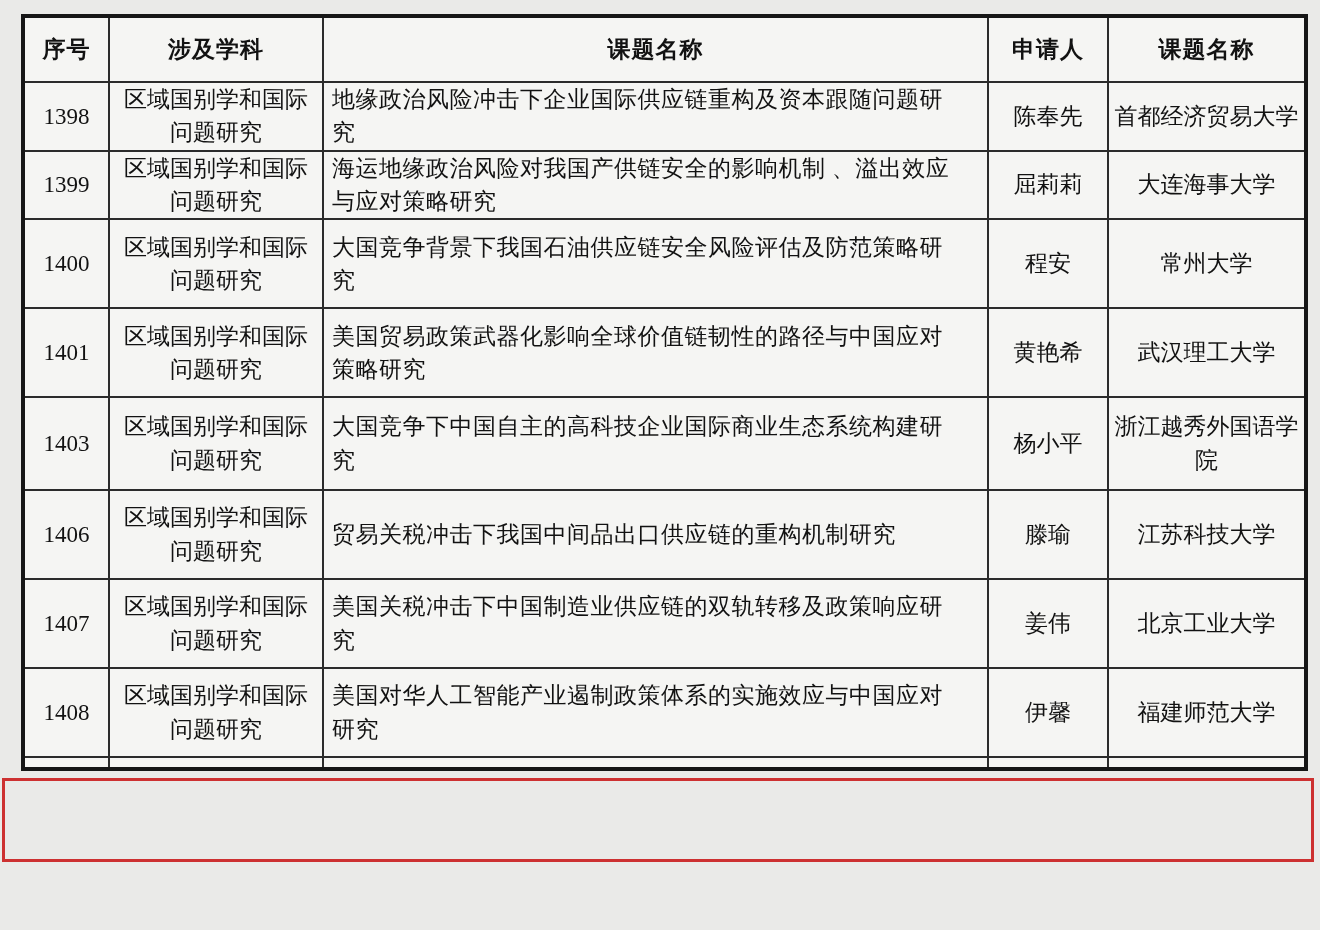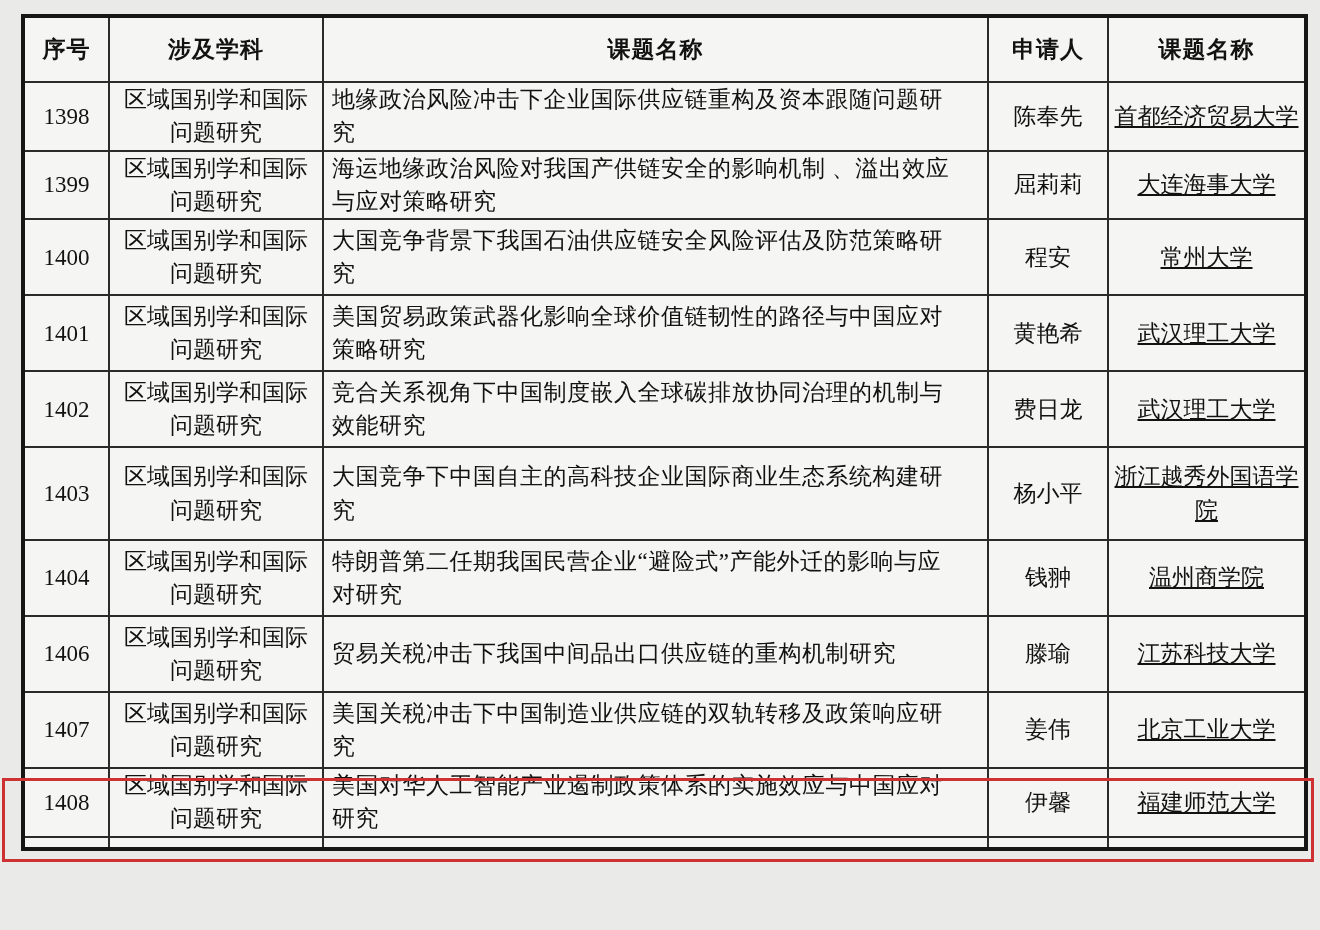--- a/index.html
+++ b/index.html
@@ -36,23 +36,23 @@
     overflow: hidden;
   }
   thead tr { height: 66px; }
   thead th { font-weight: bold; letter-spacing: 1px; }
 
   td.c-title {
     text-align: left;
     padding: 0 30px 0 8px;
     letter-spacing: 0.5px;
   }
-  td.c-unit { padding: 12px 4px; text-decoration: underline; }
+  td.c-unit { padding: 12px 4px; }
 
-  tbody.rows tr { height: 76px; }
+  tbody.rows tr { height: 89px; }
   tbody.rows tr:nth-child(1),
   tbody.rows tr:nth-child(2)  { height: 56px; }
   tbody.rows tr:nth-child(10) { height: 68px; }
   tbody.rows tr:nth-child(11) { height: 76px; }
   tbody.rows tr:nth-child(12) { height: 62px; }
   tbody.sliver tr { height: 12px; }
 
   .highlight-box {
     position: absolute;
     left: 2px; top: 778px;
@@ -109,39 +109,25 @@
       <td class="c-unit">常州大学</td>
     </tr>
         <tr>
       <td class="c-no">1401</td>
       <td class="c-disc">区域国别学和国际问题研究</td>
       <td class="c-title">美国贸易政策武器化影响全球价值链韧性的路径与中国应对策略研究</td>
       <td class="c-app">黄艳希</td>
       <td class="c-unit">武汉理工大学</td>
     </tr>
         <tr>
-      <td class="c-no">1402</td>
-      <td class="c-disc">区域国别学和国际问题研究</td>
-      <td class="c-title">竞合关系视角下中国制度嵌入全球碳排放协同治理的机制与效能研究</td>
-      <td class="c-app">费日龙</td>
-      <td class="c-unit">武汉理工大学</td>
-    </tr>
-        <tr>
       <td class="c-no">1403</td>
       <td class="c-disc">区域国别学和国际问题研究</td>
       <td class="c-title">大国竞争下中国自主的高科技企业国际商业生态系统构建研究</td>
       <td class="c-app">杨小平</td>
       <td class="c-unit">浙江越秀外国语学院</td>
-    </tr>
-        <tr>
-      <td class="c-no">1404</td>
-      <td class="c-disc">区域国别学和国际问题研究</td>
-      <td class="c-title">特朗普第二任期我国民营企业“避险式”产能外迁的影响与应对研究</td>
-      <td class="c-app">钱翀</td>
-      <td class="c-unit">温州商学院</td>
     </tr>
         <tr>
       <td class="c-no">1406</td>
       <td class="c-disc">区域国别学和国际问题研究</td>
       <td class="c-title">贸易关税冲击下我国中间品出口供应链的重构机制研究</td>
       <td class="c-app">滕瑜</td>
       <td class="c-unit">江苏科技大学</td>
     </tr>
         <tr>
       <td class="c-no">1407</td>

